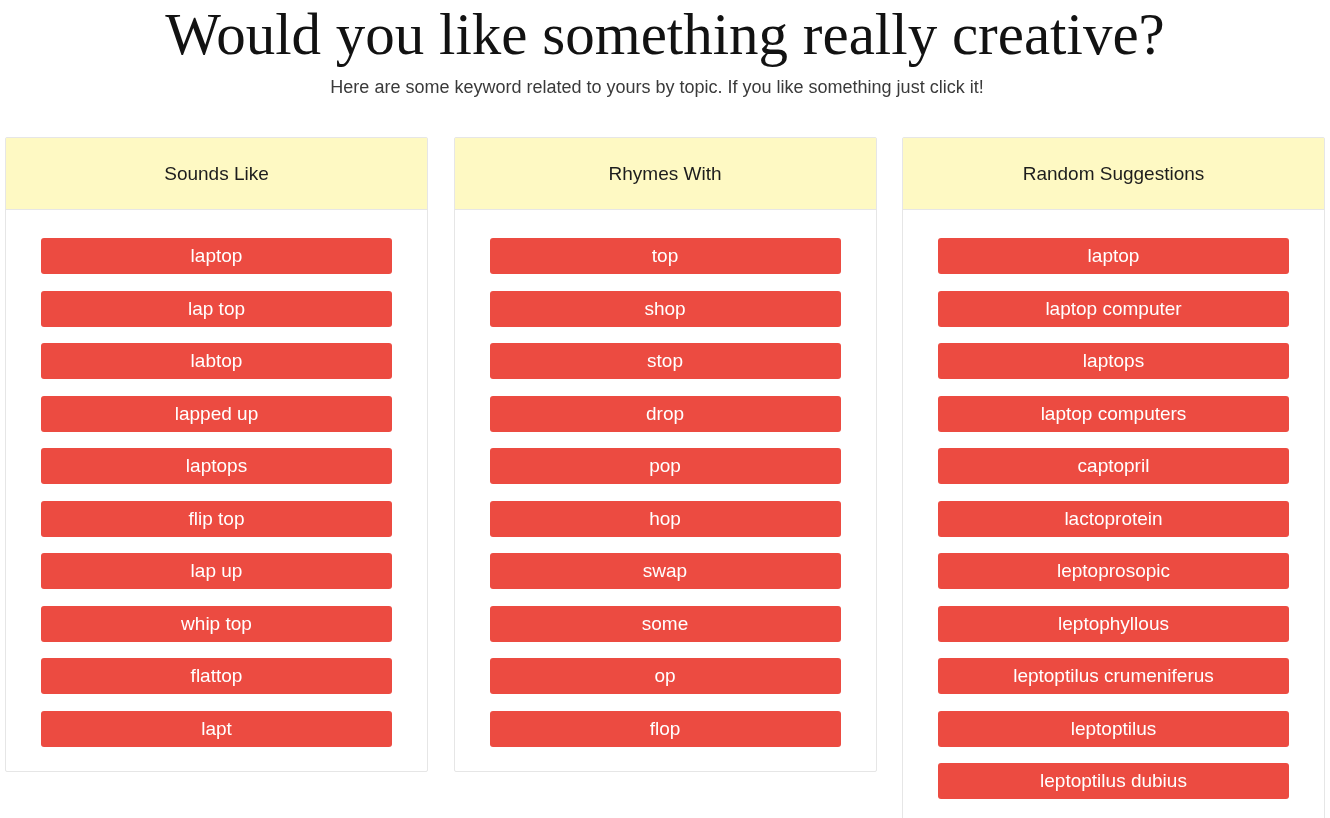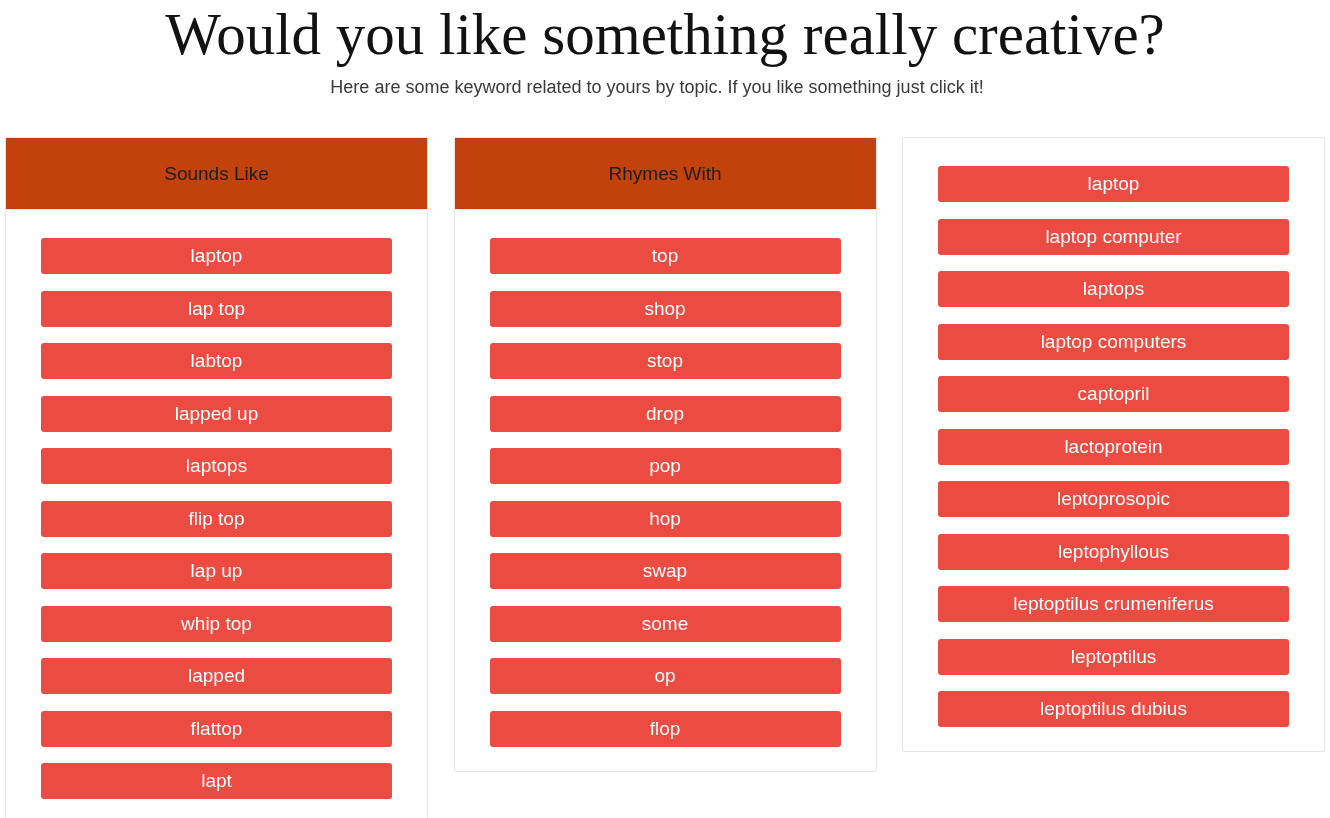--- a/index.html
+++ b/index.html
@@ -65,21 +65,21 @@
     border-radius: 2px;
   }
 
   .card-header {
     height: 72px;
     box-sizing: border-box;
     display: flex;
     align-items: center;
     justify-content: center;
     border-bottom: 1px solid #e6e6e6;
-    background: #c2410c;
+    background: #fef9c3;
   }
 
   .card-header-title {
     font-family: "Liberation Sans", sans-serif;
     font-size: 19px;
     font-weight: 400;
     color: #1d1d1d;
     line-height: 24px;
   }
 
@@ -132,21 +132,20 @@
       </div>
       <div class="card-body">
         <button class="word-button">laptop</button>
         <button class="word-button">lap top</button>
         <button class="word-button">labtop</button>
         <button class="word-button">lapped up</button>
         <button class="word-button">laptops</button>
         <button class="word-button">flip top</button>
         <button class="word-button">lap up</button>
         <button class="word-button">whip top</button>
-        <button class="word-button">lapped</button>
         <button class="word-button">flattop</button>
         <button class="word-button">lapt</button>
       </div>
     </div>
 
     <div class="card">
       <div class="card-header">
         <span class="card-header-title">Rhymes With</span>
       </div>
       <div class="card-body">
@@ -157,20 +156,23 @@
         <button class="word-button">pop</button>
         <button class="word-button">hop</button>
         <button class="word-button">swap</button>
         <button class="word-button">some</button>
         <button class="word-button">op</button>
         <button class="word-button">flop</button>
       </div>
     </div>
 
     <div class="card">
+      <div class="card-header">
+        <span class="card-header-title">Random Suggestions</span>
+      </div>
       <div class="card-body">
         <button class="word-button">laptop</button>
         <button class="word-button">laptop computer</button>
         <button class="word-button">laptops</button>
         <button class="word-button">laptop computers</button>
         <button class="word-button">captopril</button>
         <button class="word-button">lactoprotein</button>
         <button class="word-button">leptoprosopic</button>
         <button class="word-button">leptophyllous</button>
         <button class="word-button">leptoptilus crumeniferus</button>

